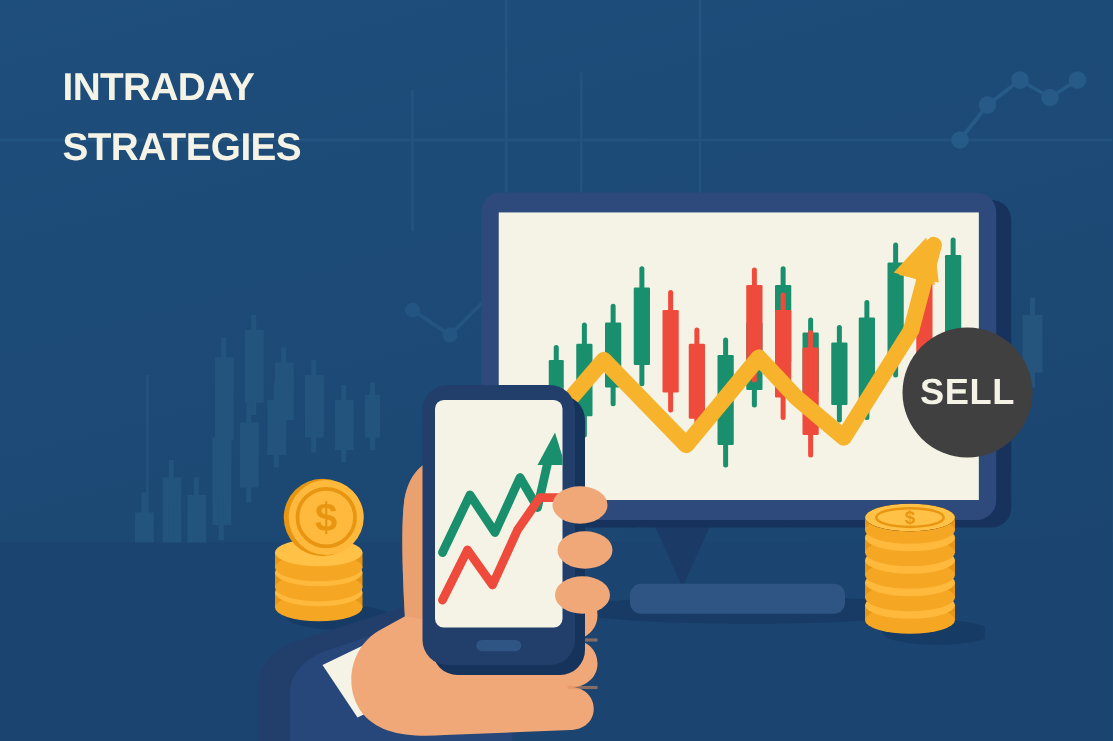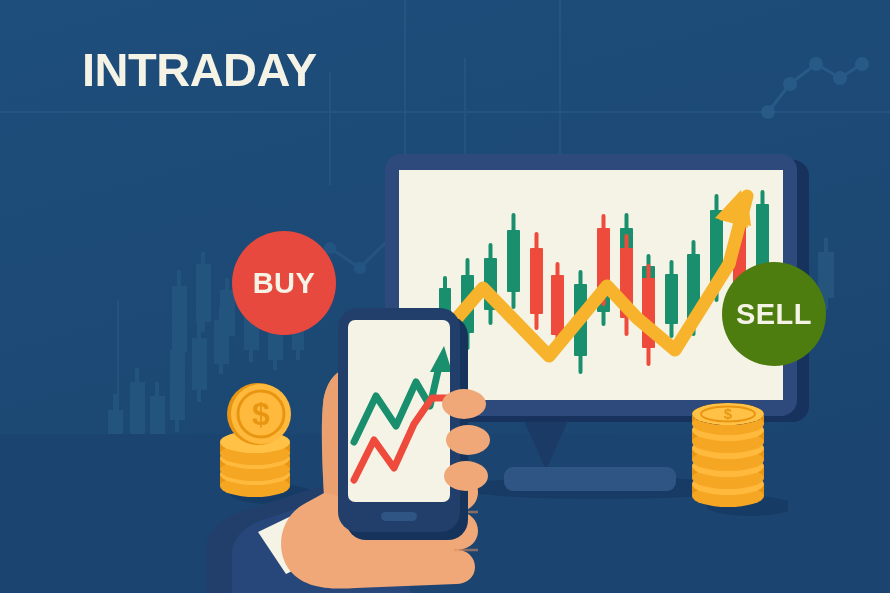--- a/index.html
+++ b/index.html
@@ -19,25 +19,24 @@
   .bg-layer { position:absolute; inset:0; }
   .bg-svg { position:absolute; inset:0; width:890px; height:593px; }
 
   
   #headline {
     position:absolute;
     left:50px; top:46px;
     width:340px;
     color:#f4f3e6;
     font-weight:bold;
-    font-size:47px;
+    font-size:31px;
     line-height:48px;
     letter-spacing:-0.5px;
     font-family:"Liberation Sans","DejaVu Sans",sans-serif;
-    margin-left:32px;
   }
   #headline .ln { display:block; white-space:nowrap; }
 
   
   .badge {
     position:absolute;
     border-radius:50%;
     display:flex; align-items:center; justify-content:center;
     color:#f4f3e6;
     font-weight:bold;
@@ -46,21 +45,21 @@
   }
   #badge-buy {
     left:232px; top:231px;
     width:104px; height:104px;
     background:#e8493e;
     font-size:29px;
   }
   #badge-sell {
     left:722px; top:262px;
     width:104px; height:104px;
-    background:#4d7c0f;
+    background:#404040;
     font-size:29px;
   }
 
   
   #monitor-shadow {
     position:absolute;
     left:397px; top:160px;
     width:412px; height:262px;
     background:#17325c;
     border-radius:16px;
@@ -272,20 +271,21 @@
         <circle cx="360" cy="268" r="6" fill="#2a5d8a"></circle>
         <circle cx="392" cy="236" r="6" fill="#2a5d8a"></circle>
       </g>
     </svg>
   </div>
 
   <div id="floor-line" data-interactable="false"></div>
 
   <h1 id="headline" data-interactable="false">
     <span class="ln" data-interactable="false">INTRADAY</span>
+    <span class="ln" data-interactable="false">STRATEGIES</span>
   </h1>
 
   <div id="floor-shadow" data-interactable="false"></div>
   <div id="monitor-neck" data-interactable="false"></div>
   <div id="monitor-base" data-interactable="false"></div>
   <div id="monitor-shadow" data-interactable="false"></div>
   <div id="monitor-body" data-interactable="false"></div>
 
   <div id="monitor-screen" data-interactable="true">
     <svg id="screen-svg" viewBox="0 0 384 230" xmlns="http://www.w3.org/2000/svg" data-interactable="false">
@@ -374,23 +374,20 @@
 
       <g data-interactable="false">
         <polyline points="22,190 84,118 150,186 208,116 238,148 276,180 330,94" fill="none" stroke="#f7b32b" stroke-width="13" stroke-linecap="round" stroke-linejoin="round"></polyline>
         <polygon points="342,20 349,58 316,48" fill="#f7b32b"></polygon>
         <polygon points="348,22 352,56 320,50" fill="#f7b32b"></polygon>
         <path d="M330,94 L348,26" stroke="#f7b32b" stroke-width="13" stroke-linecap="round" fill="none"></path>
       </g>
     </svg>
   </div>
 
-  <div class="badge" id="badge-buy" data-interactable="true">
-    <span data-interactable="false">BUY</span>
-  </div>
   <div class="badge" id="badge-sell" data-interactable="true">
     <span data-interactable="false">SELL</span>
   </div>
 
   <div class="coin-stack" id="coins-right" data-interactable="false">
     <svg viewBox="0 0 110 120" width="110" height="120" xmlns="http://www.w3.org/2000/svg" data-interactable="false">
       <ellipse cx="72" cy="108" rx="44" ry="10" fill="#163a63" opacity="0.75"></ellipse>
       <g>
         <rect x="14" y="86" width="72" height="12" fill="#e89612"></rect>
         <ellipse cx="50" cy="98" rx="36" ry="11" fill="#f5a623"></ellipse>

